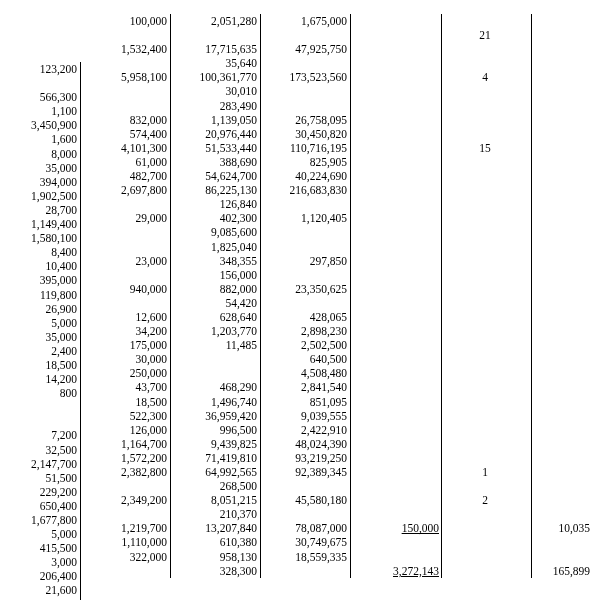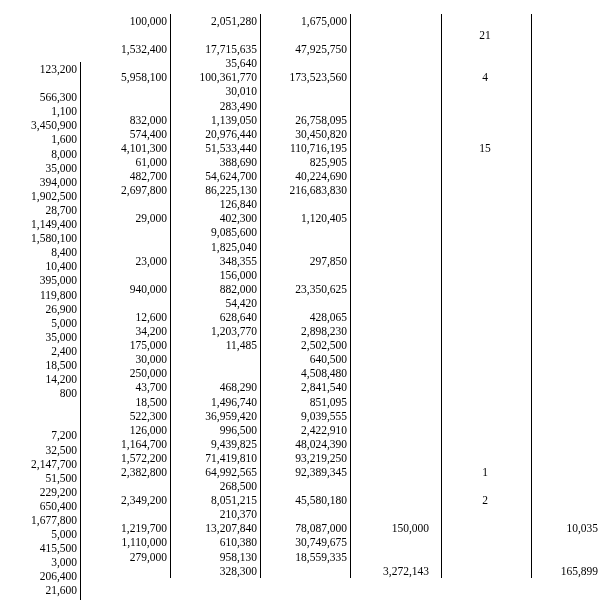--- a/index.html
+++ b/index.html
@@ -33,23 +33,23 @@
     color: #000000;
     text-align: right;
     padding-right: 3px;
     white-space: nowrap;
     overflow: hidden;
   }
   .c0 { width: 81px; border-right: 1.5px solid #000000; margin-top: 48px; }
   .c1 { width: 90px; border-right: 1.5px solid #000000; }
   .c2 { width: 90px; border-right: 1.5px solid #000000; }
   .c3 { width: 90px; border-right: 1.5px solid #000000; }
-  .c4 { width: 91px; border-right: 1.5px solid #000000; padding-right: 12px; }
+  .c4 { width: 91px; border-right: 1.5px solid #000000; padding-right: 2px; text-decoration: underline; }
   .c5 { width: 90px; border-right: 1.5px solid #000000; text-align: center; }
-  .c6 { width: 68px; padding-right: 2px; }
+  .c6 { width: 68px; padding-right: 10px; }
 </style>
 </head>
 <body>
 
 <div class="table-wrap">
     <div class="t-row">
       <div class="t-cell c0">123,200</div>
       <div class="t-cell c1">100,000</div>
       <div class="t-cell c2">2,051,280</div>
       <div class="t-cell c3">1,675,000</div>
@@ -385,21 +385,21 @@
       <div class="t-cell c0">21,600</div>
       <div class="t-cell c1">1,110,000</div>
       <div class="t-cell c2">610,380</div>
       <div class="t-cell c3">30,749,675</div>
       <div class="t-cell c4"></div>
       <div class="t-cell c5"></div>
       <div class="t-cell c6"></div>
     </div>
     <div class="t-row">
       <div class="t-cell c0">21,600</div>
-      <div class="t-cell c1">279,000</div>
+      <div class="t-cell c1">322,000</div>
       <div class="t-cell c2">958,130</div>
       <div class="t-cell c3">18,559,335</div>
       <div class="t-cell c4"></div>
       <div class="t-cell c5"></div>
       <div class="t-cell c6"></div>
     </div>
     <div class="t-row">
       <div class="t-cell c0">6,600</div>
       <div class="t-cell c1"></div>
       <div class="t-cell c2">328,300</div>

